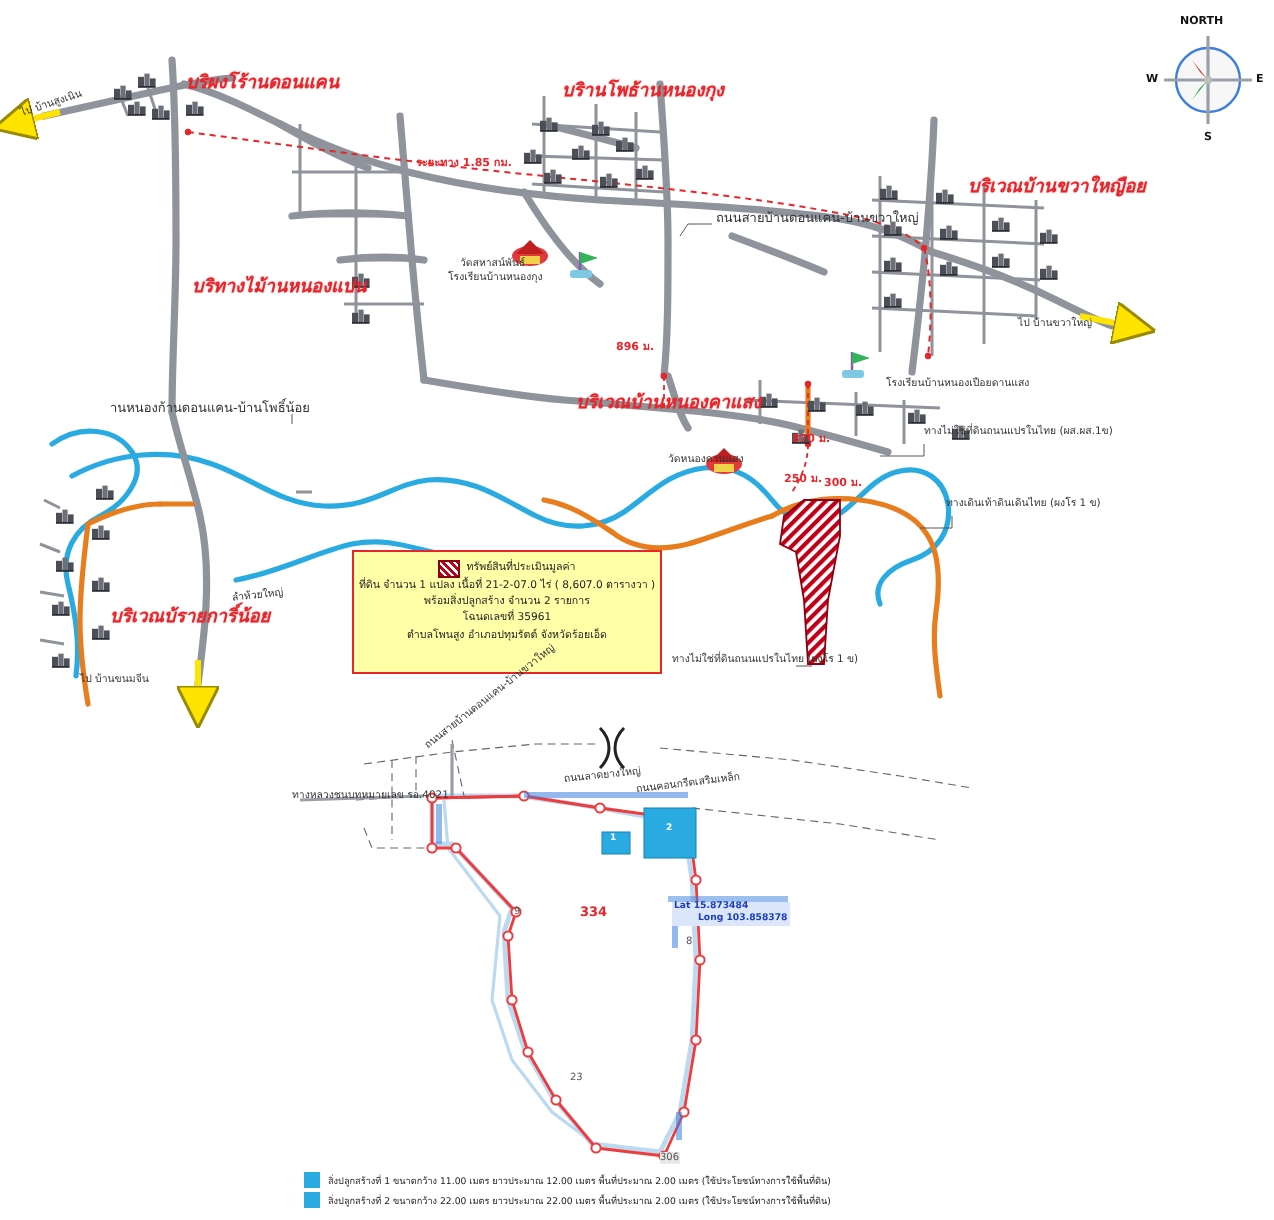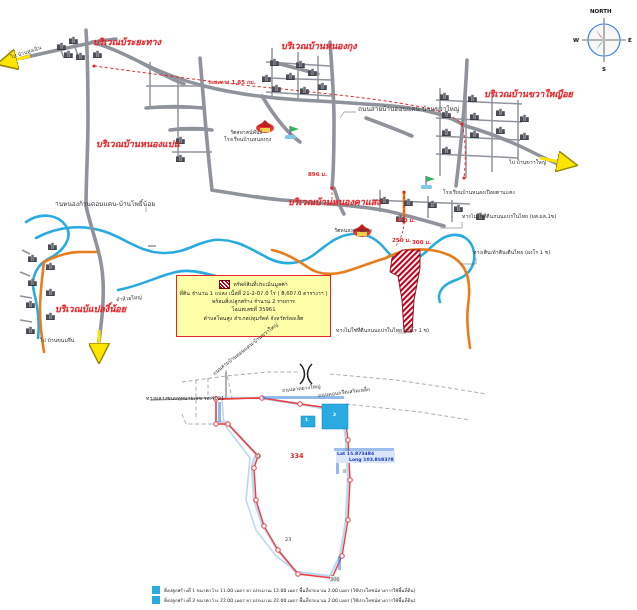--- a/index.html
+++ b/index.html
@@ -308,26 +308,26 @@
   <path d="M26,26 L36,16 L30,22 Z" fill="#2b45d6"></path>
   <path d="M26,26 L18,36 L22,30 Z" fill="#1b9e3e"></path>
   <path d="M26,26 L36,36 L30,30 Z" fill="#e8c93a"></path>
   <circle cx="26" cy="26" r="2" fill="#bbb"></circle>
 </svg>
 <div class="compass-t" style="left:590px;top:8px;">NORTH</div>
 <div class="compass-t" style="left:573px;top:37px;">W</div>
 <div class="compass-t" style="left:628px;top:37px;">E</div>
 <div class="compass-t" style="left:602px;top:66px;">S</div>
 
-<div class="lbl village" style="left:93px;top:38px;">บริเวณบ้ระยะทาง</div>
-<div class="lbl village" style="left:281px;top:42px;">บริเวณบ้านหนองกุง</div>
+<div class="lbl village" style="left:93px;top:38px;">บริผงโร้านดอนแคน</div>
+<div class="lbl village" style="left:281px;top:42px;">บริานโพธ้านหนองกุง</div>
 <div class="lbl village" style="left:484px;top:90px;">บริเวณบ้านขวาใหญือย</div>
-<div class="lbl village" style="left:96px;top:140px;">บริเวณบ้านหนองแปน</div>
+<div class="lbl village" style="left:96px;top:140px;">บริทางไม้านหนองแปน</div>
 <div class="lbl village" style="left:288px;top:198px;text-align:right;">บริเวณบ้านหนองคาแสง</div>
-<div class="lbl village" style="left:55px;top:305px;">บริเวณบ้แปลงิ์น้อย</div>
+<div class="lbl village" style="left:55px;top:305px;">บริเวณบ้รายการิ์น้อย</div>
 
 <div class="lbl roadname" style="left:358px;top:106px;">ถนนสายบ้านดอนแคน-บ้านขวาใหญ่</div>
 <div class="lbl roadname" style="left:55px;top:201px;">านหนองก้านดอนแคน-บ้านโพธิ์น้อย</div>
 <div class="lbl dist" style="left:208px;top:80px;">ระยะทาง 1.85 กม.</div>
 <div class="lbl roadname-sm" style="left:509px;top:160px;">ไป บ้านขวาใหญ่</div>
 <div class="lbl roadname-sm" style="left:40px;top:338px;">ไป บ้านขนมจีน</div>
 <div class="lbl roadname-sm" style="left:10px;top:50px;transform:rotate(-18deg);">ไป บ้านสูงเนิน</div>
 <div class="lbl roadname-sm" style="left:230px;top:130px;">วัดสหาสน์พันธ์</div>
 <div class="lbl roadname-sm" style="left:224px;top:137px;">โรงเรียนบ้านหนองกุง</div>
 <div class="lbl roadname-sm" style="left:443px;top:190px;">โรงเรียนบ้านหนองเปือยดานแสง</div>

